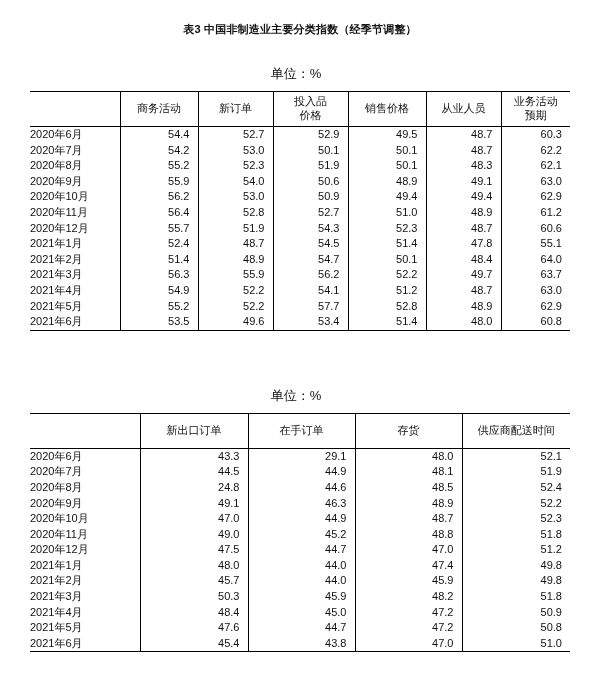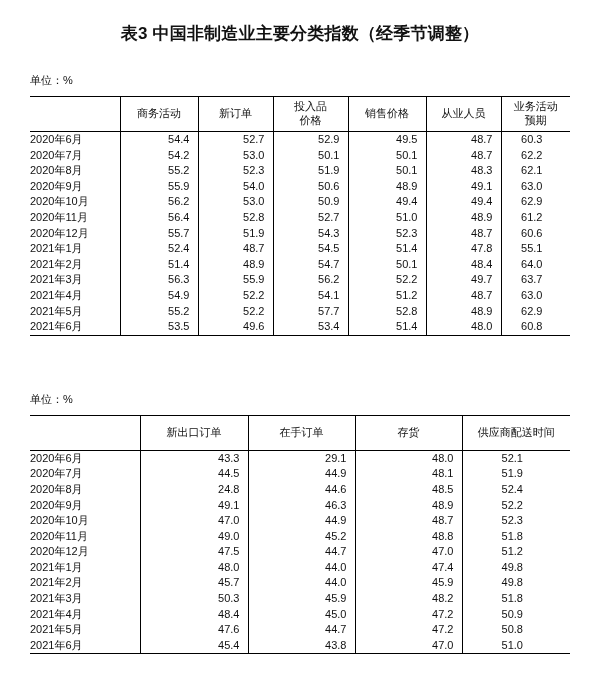--- a/index.html
+++ b/index.html
@@ -20,26 +20,26 @@
     position: relative;
     box-sizing: border-box;
   }
   .section {
     padding: 0 30px;
     box-sizing: border-box;
   }
   .tbl-title {
     text-align: center;
     font-weight: bold;
-    font-size: 17px;
+    font-size: 11px;
     letter-spacing: 0.2px;
   }
   .unit {
-    text-align: left;
-    font-size: 11px;
+    text-align: center;
+    font-size: 13px;
     padding-right: 8px;
     color: #111;
   }
   table.data {
     border-collapse: collapse;
     width: 540px;
     table-layout: fixed;
   }
   table.data td, table.data th {
     border-left: 1px solid #000;
@@ -74,21 +74,20 @@
     text-align: left;
     padding-right: 6px;
     border-left: none;
   }
   table.data tbody td.val {
     text-align: right;
     padding-right: 8px;
   }
   table.data tbody td.lastcol {
     border-right: none;
-    text-align: center;
   }
   table.data tbody tr:last-child td {
     border-bottom: 1px solid #000;
   }
   .spacer-8 { height: 8px; }
   .spacer-22 { height: 22px; }
   .spacer-28 { height: 28px; }
   .hdr2 { font-size: 11px; }
 </style>
 </head>

